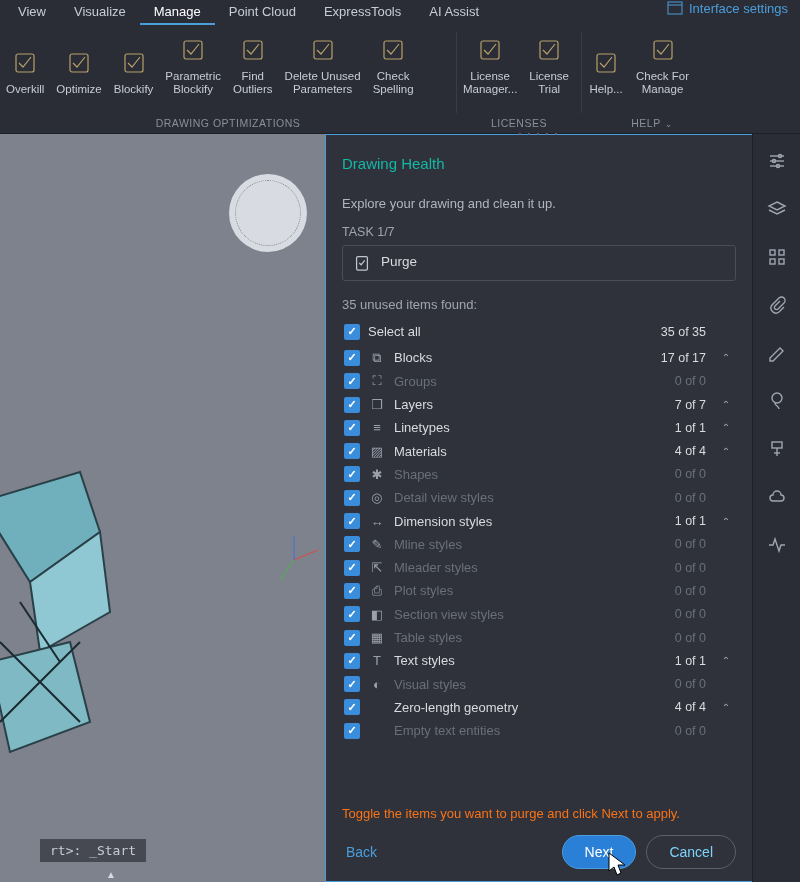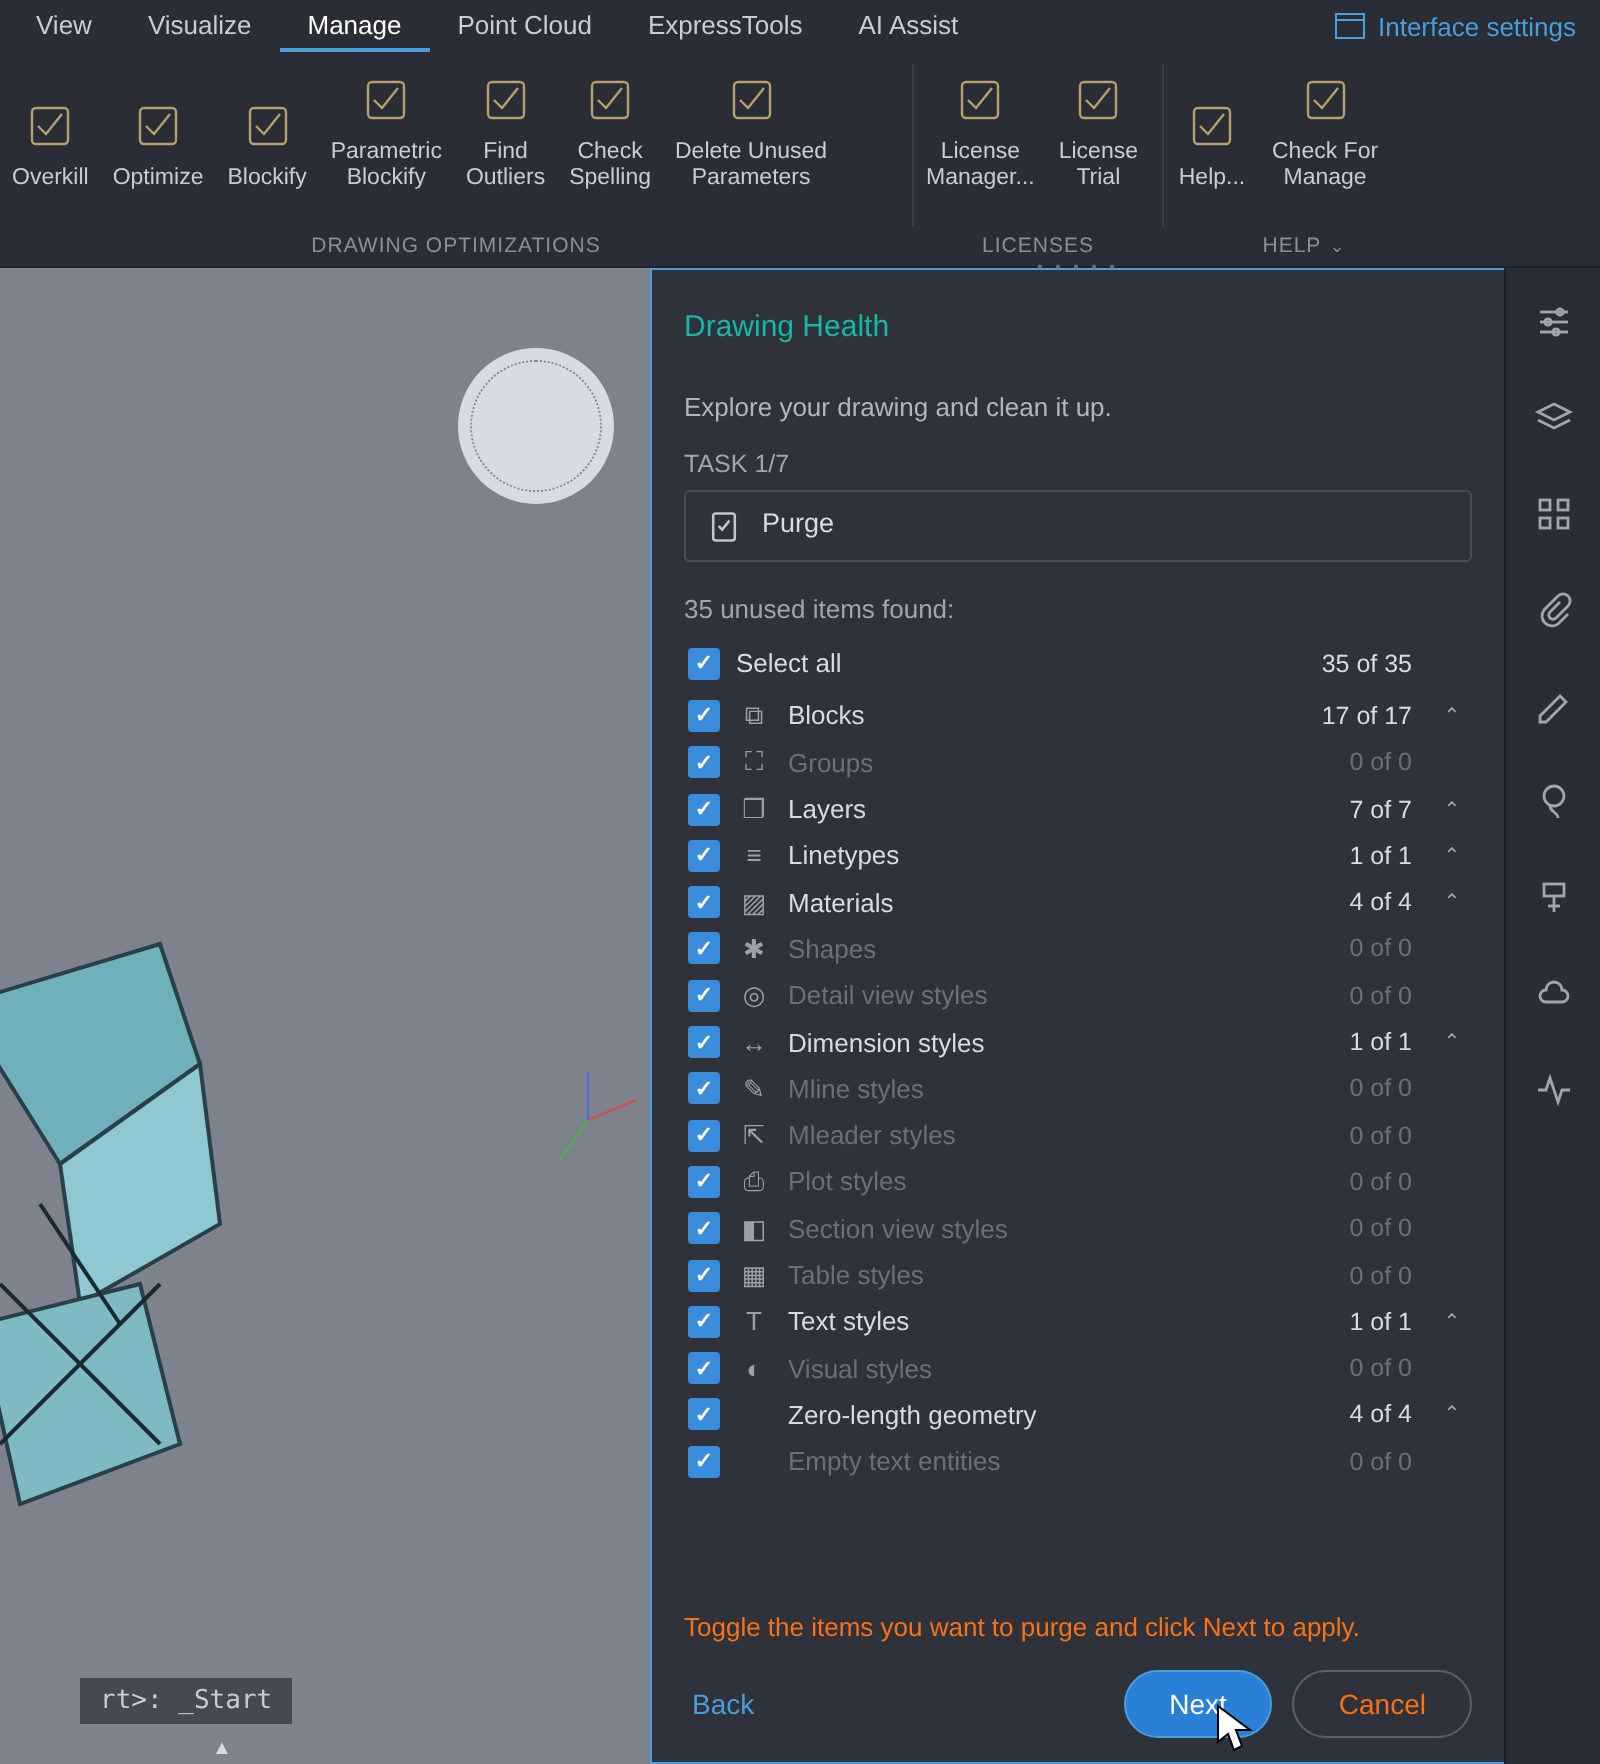--- a/index.html
+++ b/index.html
@@ -1,19 +1,19 @@
 <!DOCTYPE html>
 <html><head>
 <meta charset="utf-8">
 <style>
 * { box-sizing: border-box; margin: 0; padding: 0; font-family: "Segoe UI", Arial, sans-serif; }
 body { width: 800px; height: 882px; background: #2a2d36; color: #c8ccd4; overflow: hidden; position: relative; }
 
 
-.menubar { display: flex; align-items: center; height: 26px; background: #2a2d36; padding: 0 4px; font-size: 13px; }
+.menubar { display: flex; align-items: flex-start; height: 26px; background: #2a2d36; padding: 0 4px; font-size: 13px; }
 .menubar .tab { padding: 4px 14px 4px 14px; color: #c8ccd4; cursor: pointer; }
 .menubar .tab.active { border-bottom: 2px solid #4a9edb; color: #fff; }
 .menubar .spacer { flex: 1; }
 .iface-settings { color: #4a9edb; font-size: 13px; display: flex; align-items: center; gap: 6px; padding-right: 8px; cursor: pointer; }
 .iface-settings svg { width: 16px; height: 16px; }
 
 
 .ribbon { display: flex; background: #2a2d36; height: 108px; border-bottom: 1px solid #1e2028; }
 .ribbon-group { display: flex; flex-direction: column; justify-content: flex-start; position: relative; padding: 4px 0 0 0; }
 .ribbon-buttons { display: flex; align-items: flex-end; }
@@ -47,21 +47,21 @@
 .item-row .iname { flex: 1; color: #d8dbe0; }
 .item-row .icount { color: #d8dbe0; font-size: 12.5px; margin-right: 6px; }
 .item-row .expand { width: 12px; text-align: center; color: #a0a5b0; font-size: 10px; }
 .item-row.dim .iname, .item-row.dim .icount { color: #6a6f7a; }
 
 .panel-footer { padding-top: 12px; }
 .hint { font-size: 13px; color: #f97316; margin-bottom: 14px; }
 .btn-row { display: flex; align-items: center; gap: 10px; }
 .btn-row .spacer { flex: 1; }
 .btn-back { color: #4a9edb; font-size: 14px; padding: 6px 4px; cursor: pointer; }
-.btn { border-radius: 18px; padding: 8px 22px; font-size: 14px; cursor: pointer; border: 1px solid #5a5f6a; background: transparent; color: #f97316; }
+.btn { border-radius: 18px; padding: 8px 22px; font-size: 14px; cursor: pointer; border: 1px solid #5a5f6a; background: transparent; color: #7dd3fc; }
 .btn.primary { background: #2a7fd6; border-color: #4a9edb; color: #fff; }
 
 
 .sidebar { position: absolute; top: 134px; right: 0; bottom: 0; width: 48px; background: #2a2d36; border-left: 1px solid #1e2028; display: flex; flex-direction: column; align-items: center; padding-top: 16px; gap: 26px; }
 .side-icon { width: 22px; height: 22px; color: #a0a5b0; cursor: pointer; display: flex; align-items: center; justify-content: center; }
 .side-icon svg { width: 20px; height: 20px; stroke: currentColor; fill: none; stroke-width: 1.4; }
 
 
 .circ { position: absolute; top: 40px; right: 18px; width: 78px; height: 78px; border-radius: 50%; background: #d8dce2; }
 .circ::after { content: ""; position: absolute; inset: 6px; border-radius: 50%; border: 1px dotted #888; }
@@ -149,32 +149,32 @@
           <div>Find</div>
           <div>Outliers</div>
         </div>
         <div class="ribbon-btn">
           <div class="ricon">
             <svg viewBox="0 0 26 26">
               <rect x="4" y="4" width="18" height="18" rx="2"></rect>
               <path d="M7 13l4 4 8-10"></path>
             </svg>
           </div>
+          <div>Delete Unused</div>
+          <div>Parameters</div>
+        </div>
+        <div class="ribbon-btn">
+          <div class="ricon">
+            <svg viewBox="0 0 26 26">
+              <rect x="4" y="4" width="18" height="18" rx="2"></rect>
+              <path d="M7 13l4 4 8-10"></path>
+            </svg>
+          </div>
           <div>Check</div>
           <div>Spelling</div>
-        </div>
-        <div class="ribbon-btn">
-          <div class="ricon">
-            <svg viewBox="0 0 26 26">
-              <rect x="4" y="4" width="18" height="18" rx="2"></rect>
-              <path d="M7 13l4 4 8-10"></path>
-            </svg>
-          </div>
-          <div>Delete Unused</div>
-          <div>Parameters</div>
         </div>
       </div>
     <div class="ribbon-group-label">DRAWING OPTIMIZATIONS</div>
   </div>
   <div class="ribbon-sep"></div>
   <div class="ribbon-group" style="flex:0 0 124px">
     <div class="ribbon-buttons" id="rg1">
         <div class="ribbon-btn">
           <div class="ricon">
             <svg viewBox="0 0 26 26">

